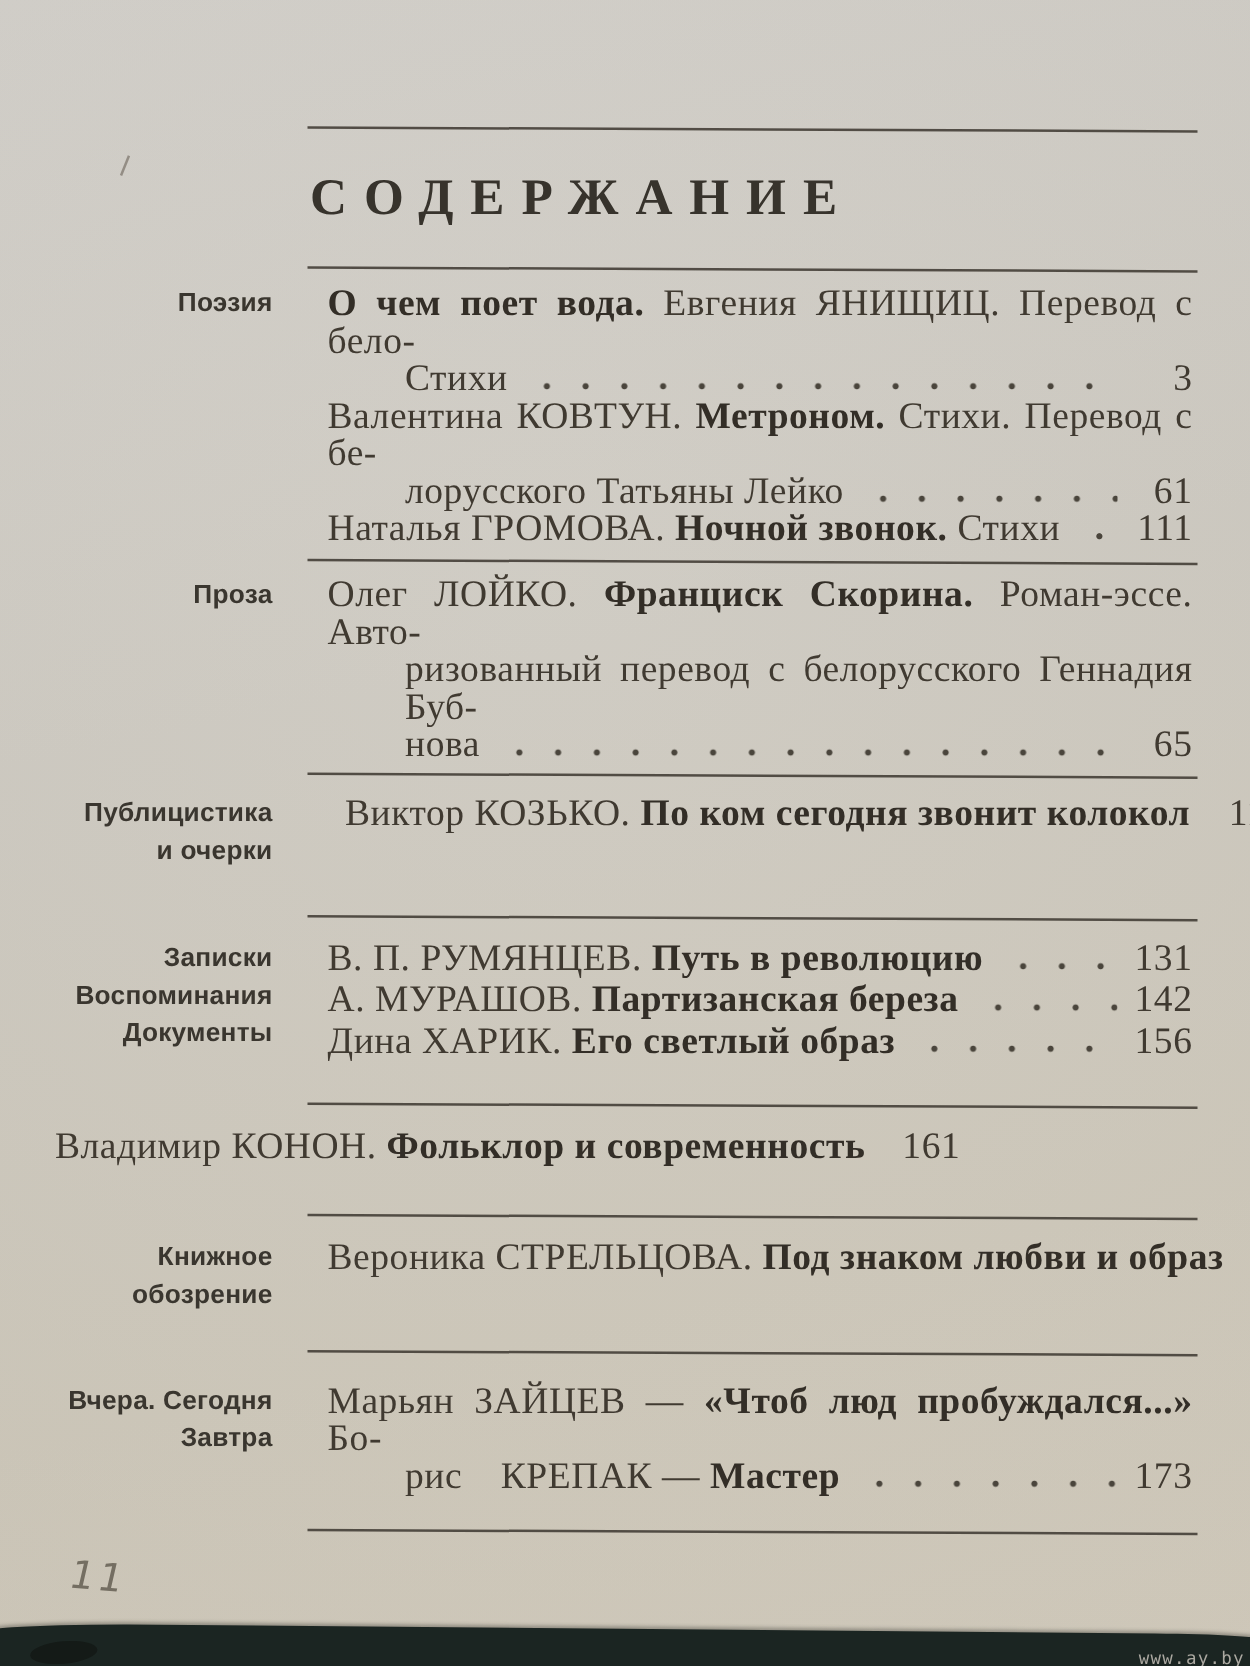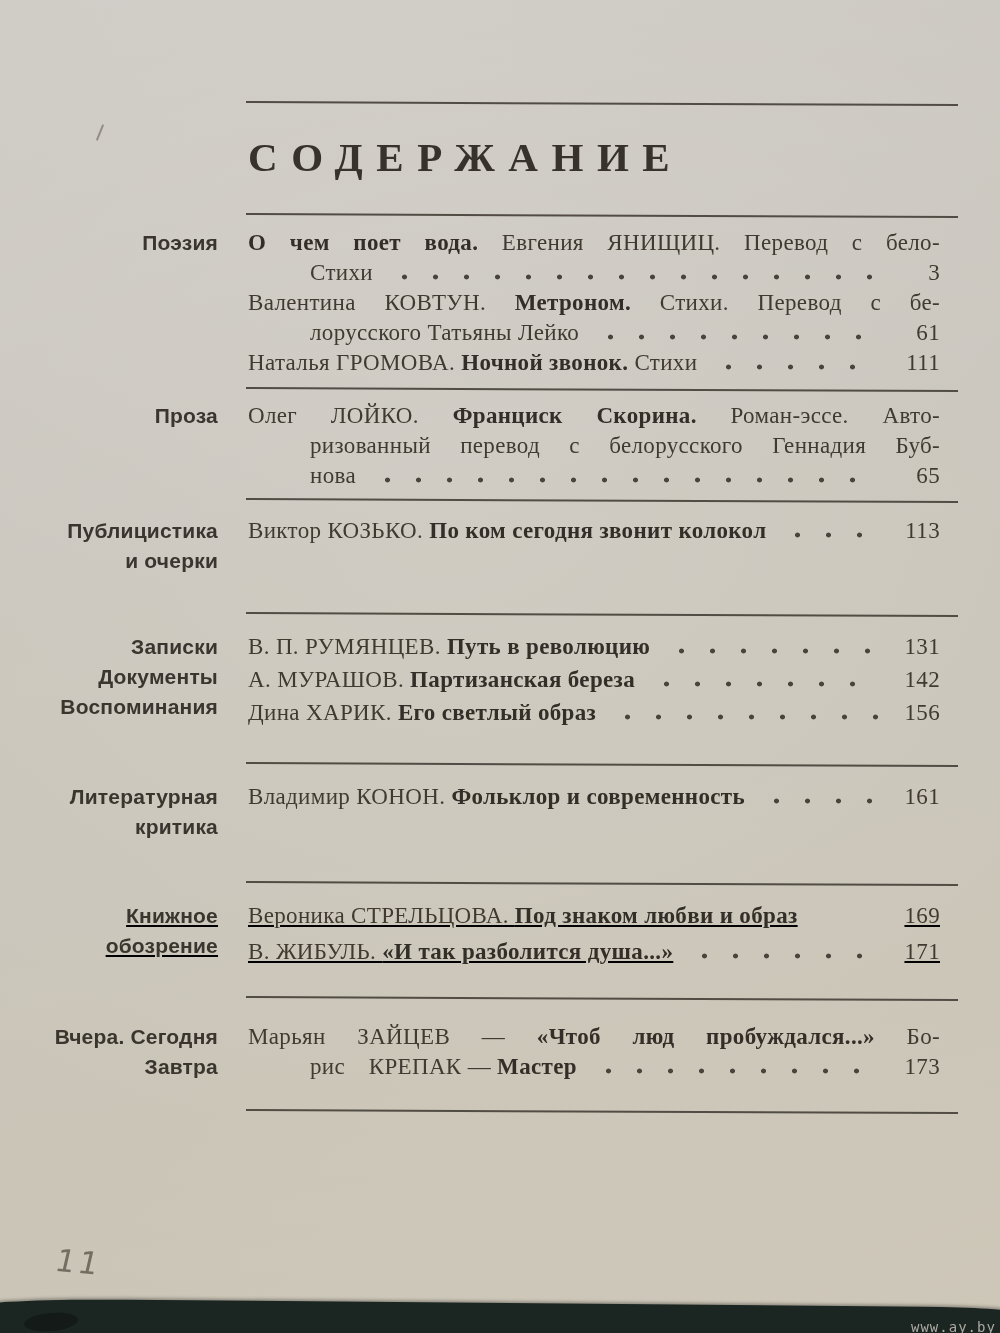--- a/index.html
+++ b/index.html
@@ -27,43 +27,43 @@
     letter-spacing:0.33em; color:#37332c; white-space:nowrap;
     font-family:"Liberation Serif", serif;
   }
   .sec { display:flex; }
   .labels {
     width:218px; flex:none; text-align:right;
     font-family:"Liberation Sans", sans-serif; font-weight:700;
     font-size:21px; line-height:30px; color:#3a362f; letter-spacing:0.2px;
   }
   .entries {
-    margin-left:30px; width:692px; flex:none;
-    font-size:23px; color:#403a31; letter-spacing:0.015em;
+    margin-left:44px; width:692px; flex:none;
+    font-size:30px; color:#403a31; letter-spacing:0.015em;
   }
   .line { line-height:30px; min-height:30px; }
   .line.ind { padding-left:62px; }
   .line.just { text-align:justify; text-align-last:justify; }
   .line.final { display:flex; align-items:baseline; }
   .line.final .txt { white-space:nowrap; }
   .bold { font-weight:700; color:#332e27; }
   .pg { flex:none; min-width:50px; text-align:right; margin-left:6px; }
   .leader {
     flex:1 1 0; min-width:0; height:6px; margin:0 4px 0 16px;
     background-image: radial-gradient(circle, #4a453c 2.1px, rgba(74,69,60,0) 2.8px);
     background-size:31px 6px; background-position:left bottom; background-repeat:repeat-x;
   }
   .leader.nodots { background:none; }
   
   .s0 .sec { padding:13px 0 9px; }
   .s1 .sec { padding:12px 0 7px; }
-  .s2 .sec { padding:16px 0 36px; }  .s2 .entry + .entry { margin-top:8px; }
+  .s2 .sec { padding:16px 0 36px;gap:14px; }  .s2 .entry + .entry { margin-top:8px; }
   .s3 .sec { padding:18px 0 34px; }  .s3 .entry + .entry { margin-top:3px; }
   .s4 .sec { padding:18px 0 39px; }
-  .s5 .sec { padding:18px 0 29px;text-decoration:underline; }  .s5 .entry + .entry { margin-top:6px; }
+  .s5 .sec { padding:18px 0 29px; }  .s5 .entry + .entry { margin-top:6px; }
   .s6 .sec { padding:24px 0 27px; }
   
   .pen-mark {
     position:absolute; left:99px; top:124px; width:2px; height:17px;
     background:#6a6358; transform:rotate(22deg); opacity:.6;
   }
   .handwritten {
     position:absolute; left:56px; top:1244px;
     font-family:"DejaVu Sans", sans-serif; font-size:31px; font-weight:400;
     color:#5f594d; transform:rotate(5deg) skewX(-8deg);
@@ -166,22 +166,22 @@
                 </div>
               </div>
             </div>
           </div>
           <div class="rule"></div>
         </div>
         <div class="sec-block s3">
           <div class="sec">
             <div class="labels">
               <div class="label-line">Записки</div>
+              <div class="label-line">Воспоминания</div>
               <div class="label-line">Документы</div>
-              <div class="label-line">Воспоминания</div>
             </div>
             <div class="entries">
               <div class="entry">
                 <div class="line final">
                   <span class="txt"><span class="reg">В. П. РУМЯНЦЕВ. </span><span class="bold">Путь в революцию</span></span>
                   <span class="leader"></span>
                   <span class="pg">131</span>
                 </div>
               </div>
               <div class="entry">
@@ -197,24 +197,20 @@
                   <span class="leader"></span>
                   <span class="pg">156</span>
                 </div>
               </div>
             </div>
           </div>
           <div class="rule"></div>
         </div>
         <div class="sec-block s4">
           <div class="sec">
-            <div class="labels">
-              <div class="label-line">Литературная</div>
-              <div class="label-line">критика</div>
-            </div>
             <div class="entries">
               <div class="entry">
                 <div class="line final">
                   <span class="txt"><span class="reg">Владимир КОНОН. </span><span class="bold">Фольклор и современность</span></span>
                   <span class="leader"></span>
                   <span class="pg">161</span>
                 </div>
               </div>
             </div>
           </div>
@@ -225,27 +221,20 @@
             <div class="labels">
               <div class="label-line">Книжное</div>
               <div class="label-line">обозрение</div>
             </div>
             <div class="entries">
               <div class="entry">
                 <div class="line final">
                   <span class="txt"><span class="reg">Вероника СТРЕЛЬЦОВА. </span><span class="bold">Под знаком любви и образ</span></span>
                   <span class="leader nodots"></span>
                   <span class="pg">169</span>
-                </div>
-              </div>
-              <div class="entry">
-                <div class="line final">
-                  <span class="txt"><span class="reg">В. ЖИБУЛЬ. </span><span class="bold">«И так разболится душа...»</span></span>
-                  <span class="leader"></span>
-                  <span class="pg">171</span>
                 </div>
               </div>
             </div>
           </div>
           <div class="rule"></div>
         </div>
         <div class="sec-block s6">
           <div class="sec">
             <div class="labels">
               <div class="label-line">Вчера. Сегодня</div>

